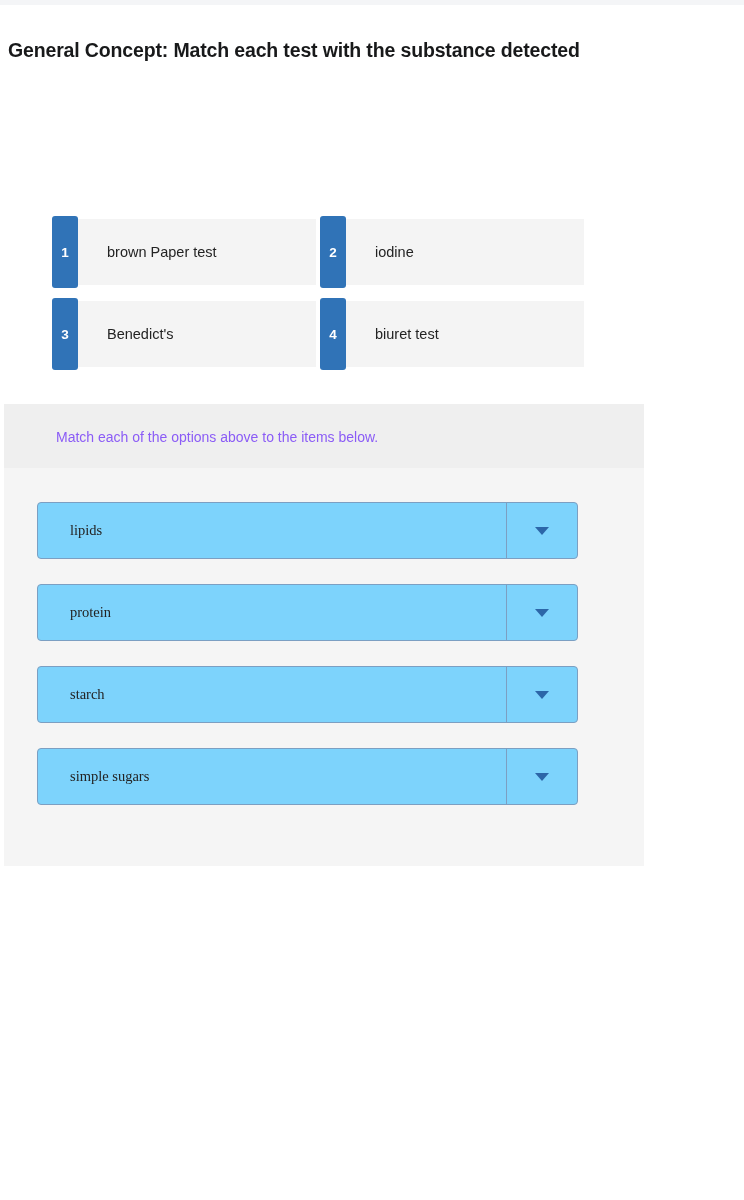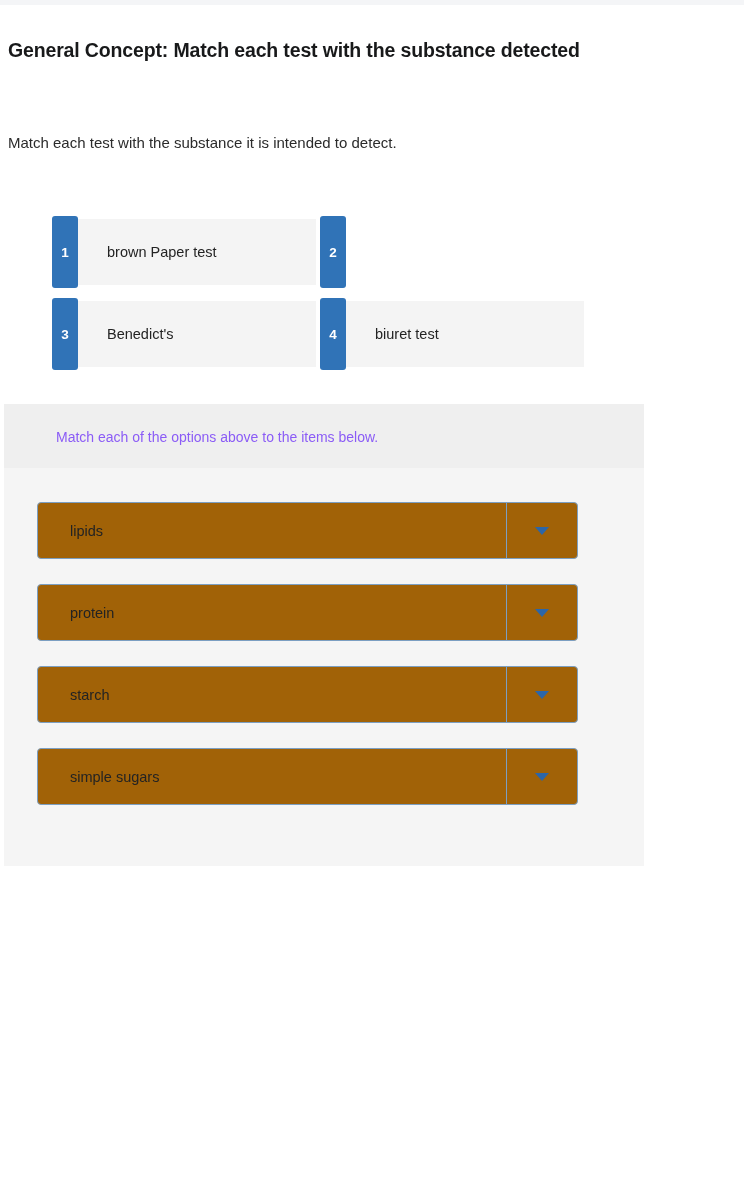--- a/index.html
+++ b/index.html
@@ -142,24 +142,25 @@
     left: 33px;
     top: 98px;
     width: 545px;
   }
 
   .dropdown {
     position: relative;
     width: 541px;
     height: 57px;
     margin-bottom: 25px;
-    background: #a16207;
+    background: #7dd3fc;
     border: 1px solid #7c9fc2;
     border-radius: 4px;
     box-sizing: border-box;
+    font-family: Liberation Serif, serif;
   }
   .dropdown-value {
     position: absolute;
     left: 32px;
     top: 0;
     height: 55px;
     display: flex;
     align-items: center;
     font-size: 14.5px;
     color: #232323;
@@ -192,33 +193,35 @@
 </style>
 </head>
 <body>
 
 <div class="top-strip"></div>
 
 <div class="page">
 
   <div class="question-title">General Concept: Match each test with the substance detected</div>
 
-  <div class="question-prompt">Match each test with the substance it is intended to detect.</div>
 
   <div class="options-grid">
 
     <div class="option-card col1 row1">
       <div class="option-badge">1</div>
       <div class="option-body">
         <span class="option-label">brown Paper test</span>
       </div>
     </div>
 
     <div class="option-card col2 row1">
       <div class="option-badge">2</div>
+      <div class="option-body">
+        <span class="option-label">iodine</span>
+      </div>
     </div>
 
     <div class="option-card col1 row2">
       <div class="option-badge">3</div>
       <div class="option-body">
         <span class="option-label">Benedict's</span>
       </div>
     </div>
 
     <div class="option-card col2 row2">

